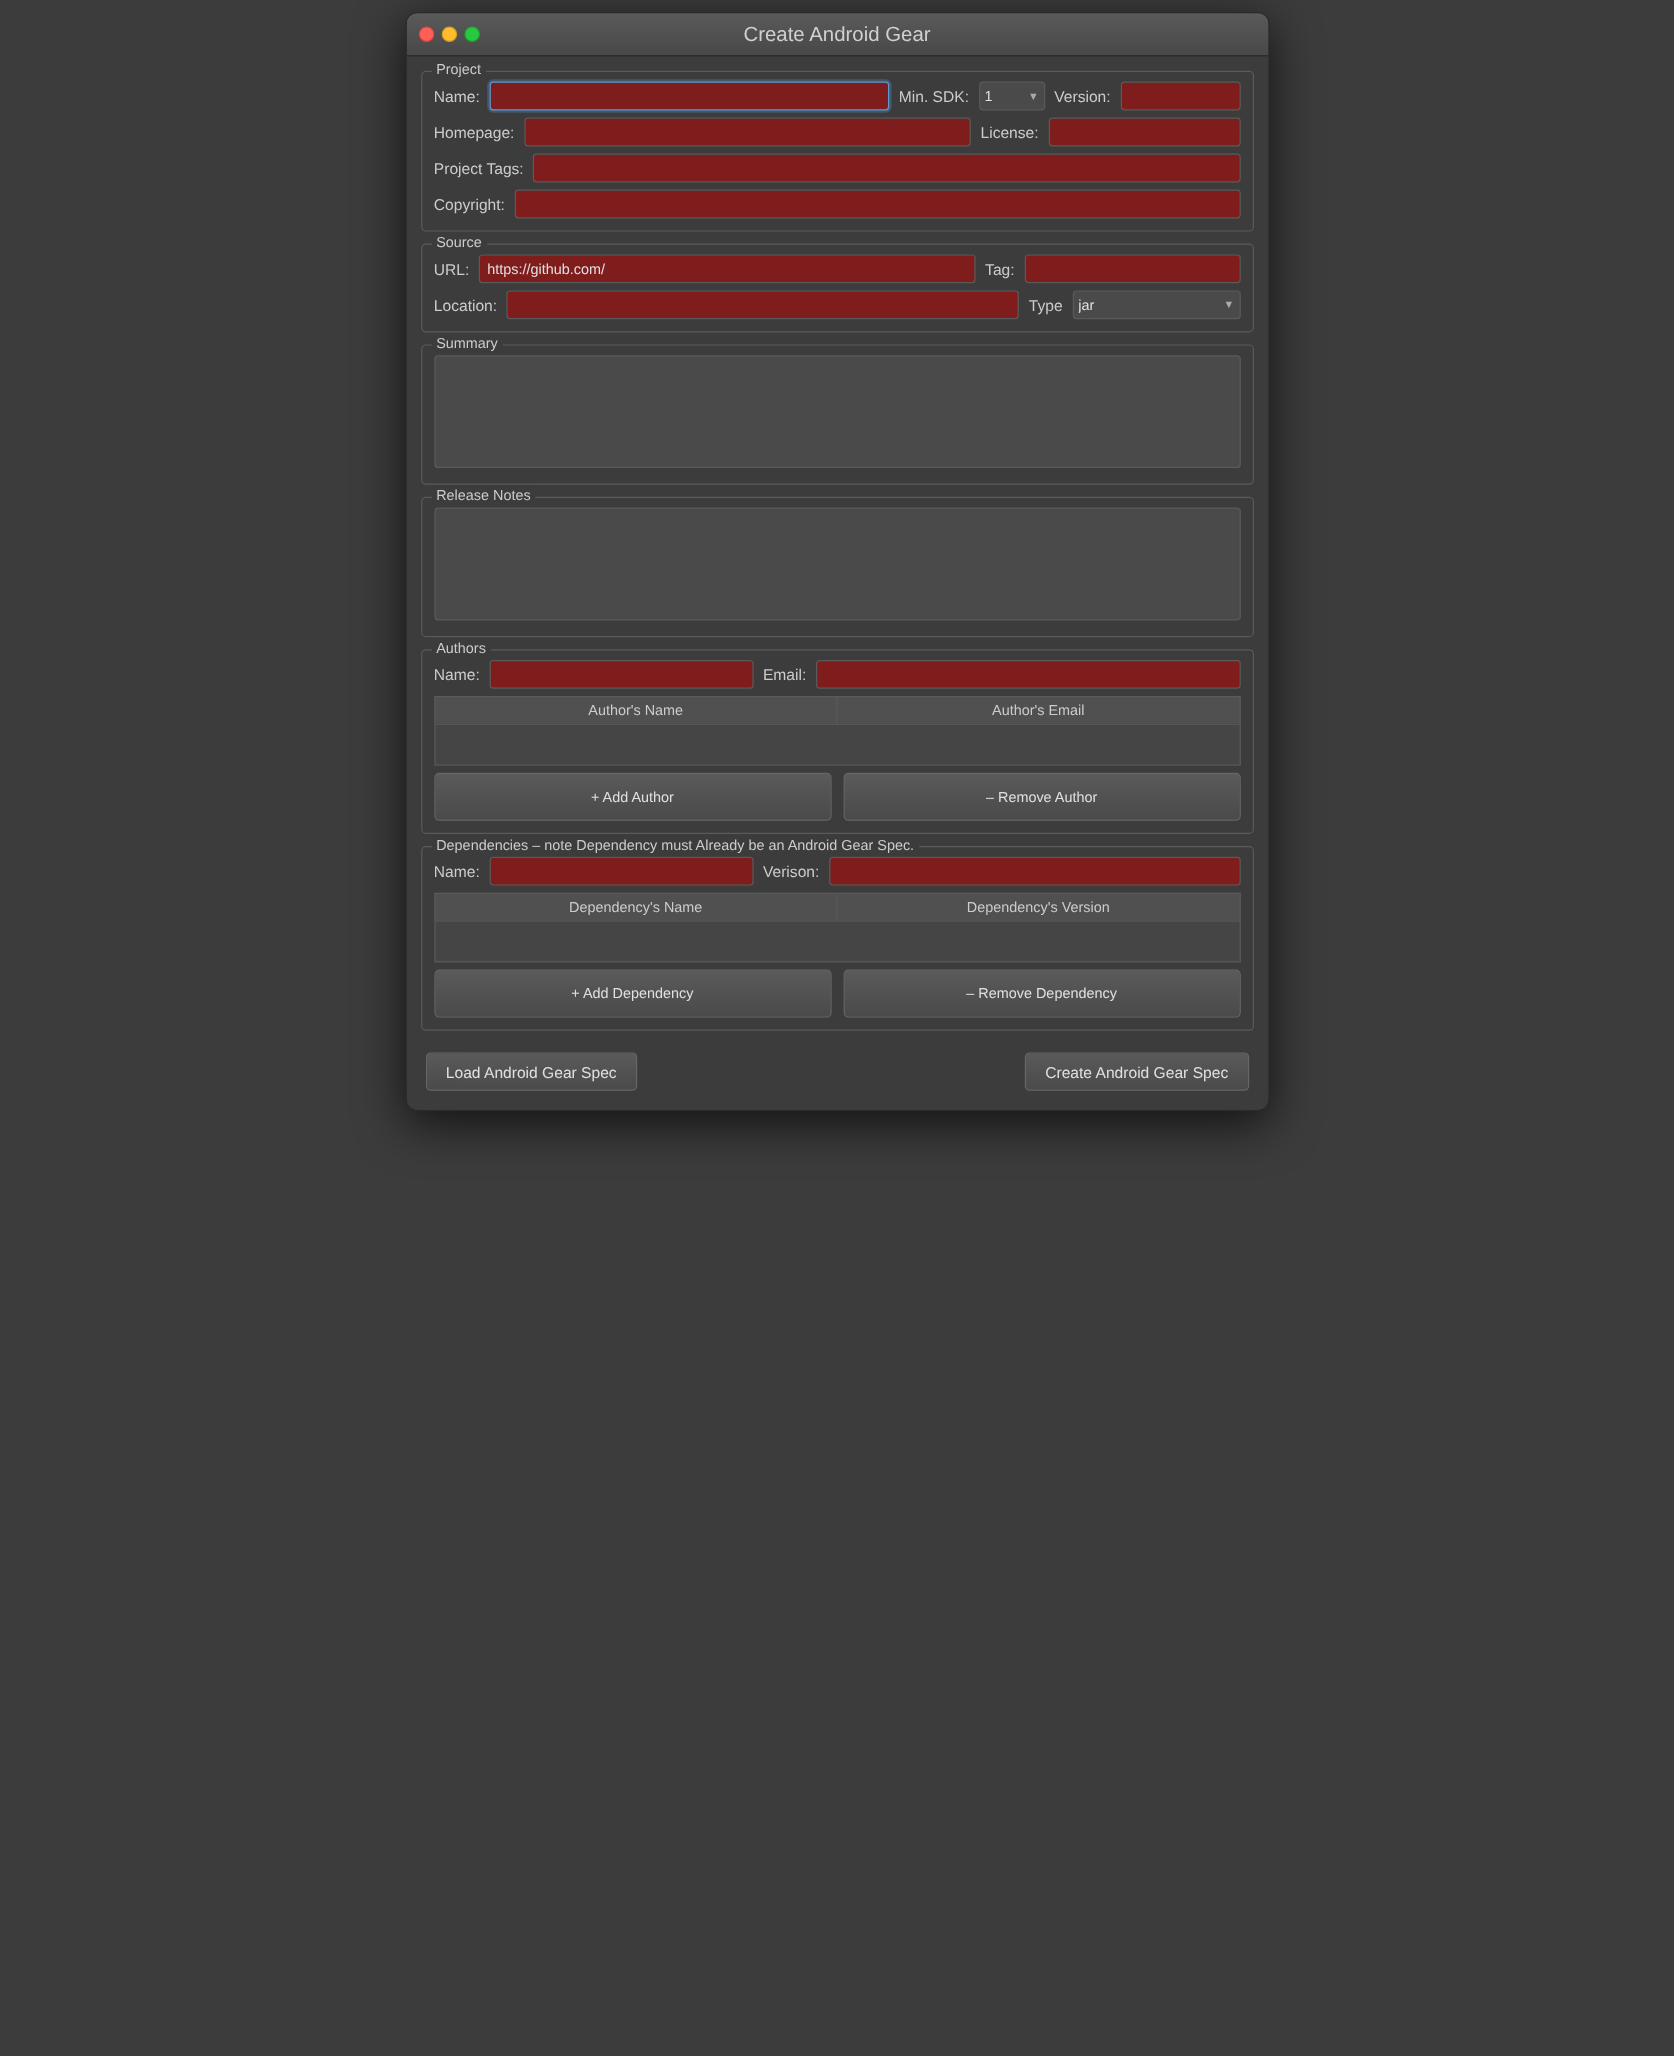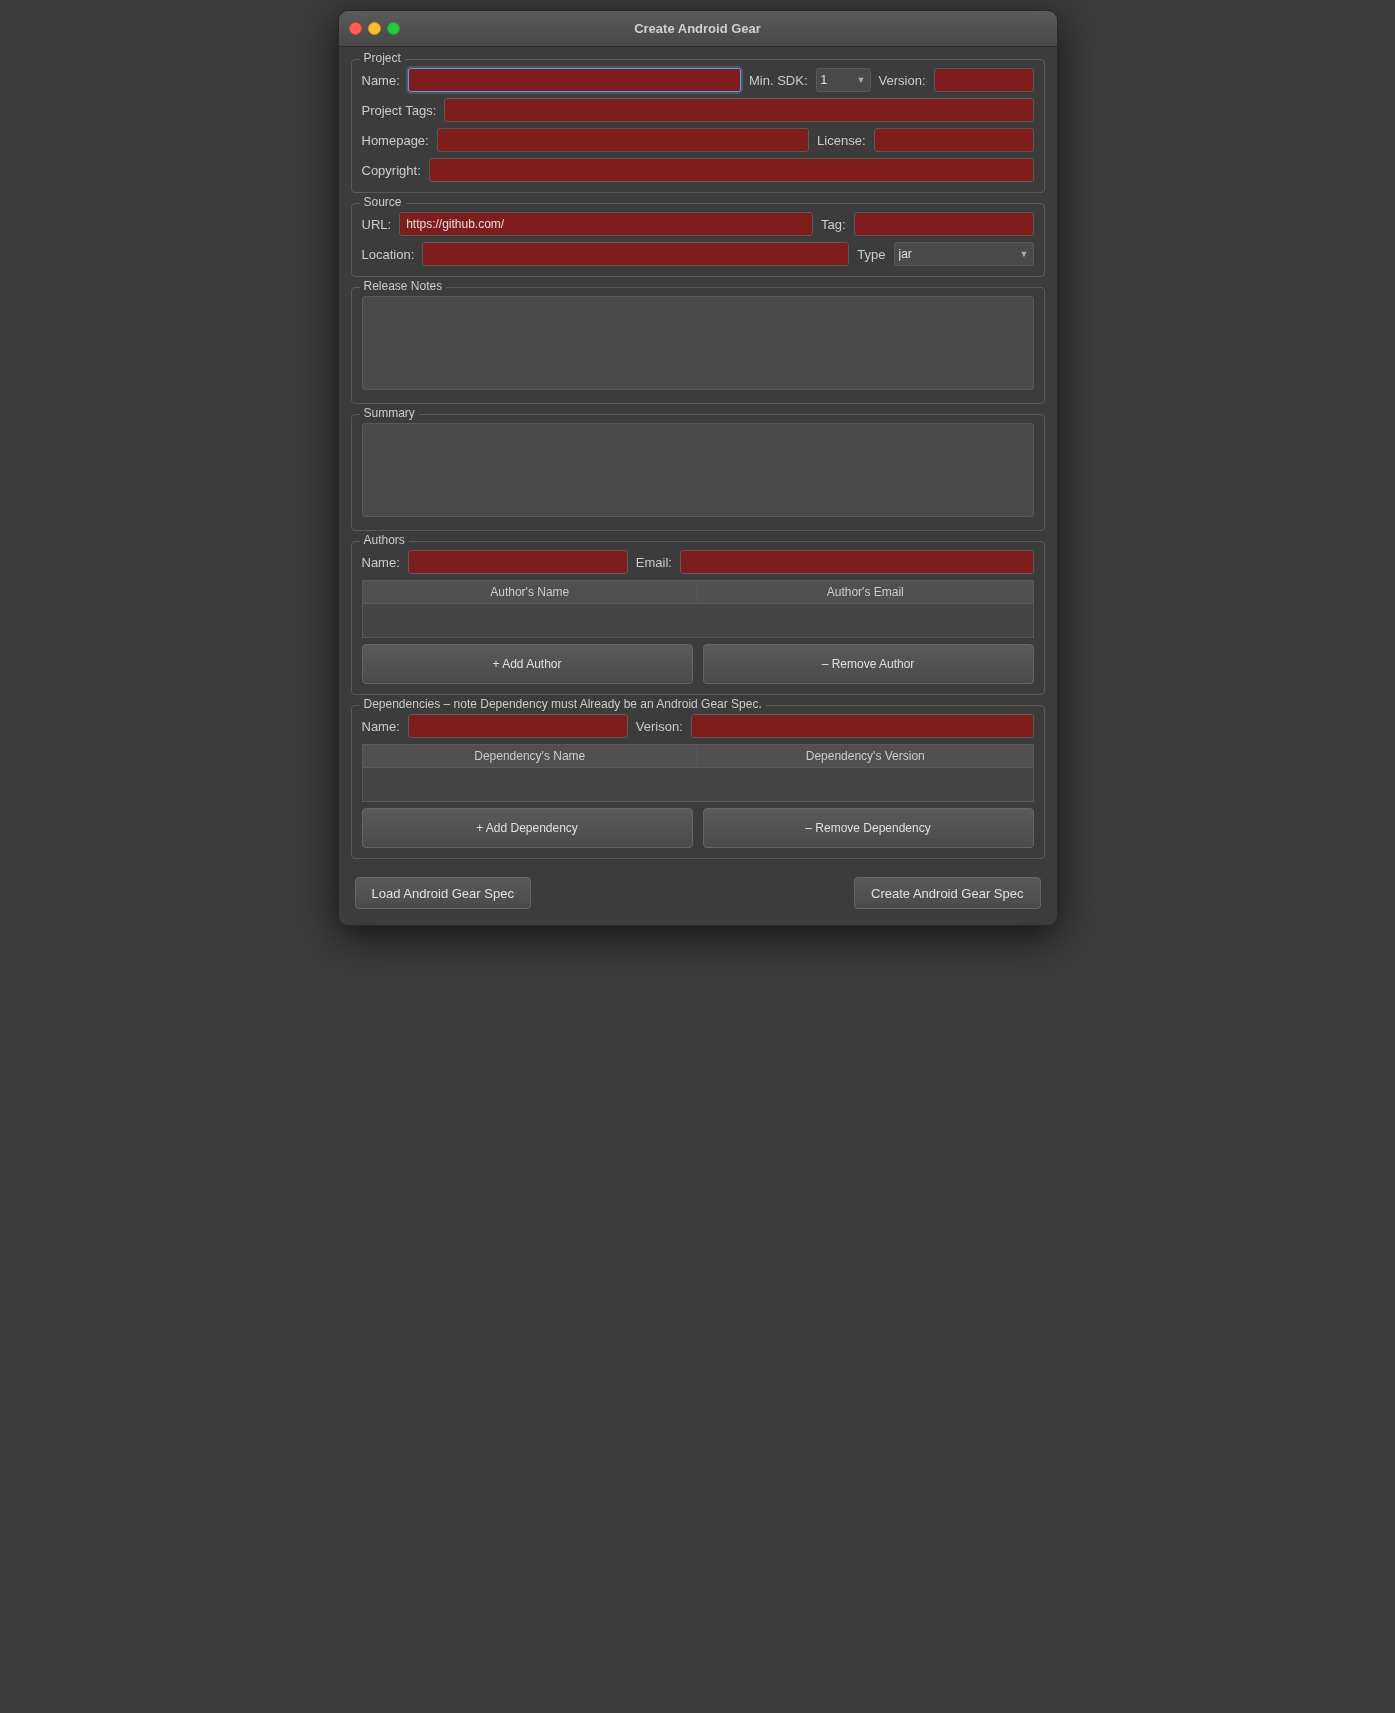--- a/index.html
+++ b/index.html
@@ -48,22 +48,22 @@
       height: 13px;
       border-radius: 50%;
       cursor: pointer;
     }
 
     .traffic-light.close { background: #ff5f57; border: 1px solid #e0443e; }
     .traffic-light.minimize { background: #febc2e; border: 1px solid #d4a017; }
     .traffic-light.maximize { background: #28c840; border: 1px solid #1aab29; }
 
     .titlebar-title {
-      font-size: 13px;
-      font-weight: 700;
+      font-size: 17px;
+      font-weight: 400;
       color: #d0d0d0;
     }
 
     .content {
       padding: 12px;
       display: flex;
       flex-direction: column;
       gap: 10px;
     }
 
@@ -258,29 +258,29 @@
             <option>3</option>
             <option>4</option>
             <option>5</option>
           </select>
         </div>
         <span class="form-label">Version:</span>
         <input type="text" class="form-input" style="width: 100px;" value="">
       </div>
 
       <div class="form-row">
-        <span class="form-label">Project Tags:</span>
-        <input type="text" class="form-input input-name" value="" style="">
-      </div>
-
-      <div class="form-row">
         <span class="form-label">Homepage:</span>
         <input type="text" class="form-input input-name" value="" style="">
         <span class="form-label">License:</span>
         <input type="text" class="form-input" style="width: 160px;" value="">
+      </div>
+
+      <div class="form-row">
+        <span class="form-label">Project Tags:</span>
+        <input type="text" class="form-input input-name" value="" style="">
       </div>
 
       <div class="form-row">
         <span class="form-label">Copyright:</span>
         <input type="text" class="form-input input-name" value="" style="">
       </div>
     </div>
 
     <div class="fieldset-group">
       <span class="fieldset-legend">Source</span>
@@ -300,26 +300,26 @@
           <select class="select-input" style="width:140px;">
             <option>jar</option>
             <option>aar</option>
             <option>source</option>
           </select>
         </div>
       </div>
     </div>
 
     <div class="fieldset-group">
+      <span class="fieldset-legend">Summary</span>
+      <textarea class="textarea-field" rows="6" style=""></textarea>
+    </div>
+
+    <div class="fieldset-group">
       <span class="fieldset-legend">Release Notes</span>
-      <textarea class="textarea-field" rows="6" style=""></textarea>
-    </div>
-
-    <div class="fieldset-group">
-      <span class="fieldset-legend">Summary</span>
       <textarea class="textarea-field" rows="6" style=""></textarea>
     </div>
 
     <div class="fieldset-group">
       <span class="fieldset-legend">Authors</span>
 
       <div class="form-row">
         <span class="form-label">Name:</span>
         <input type="text" class="form-input" style="width: 220px;" value="">
         <span class="form-label">Email:</span>

